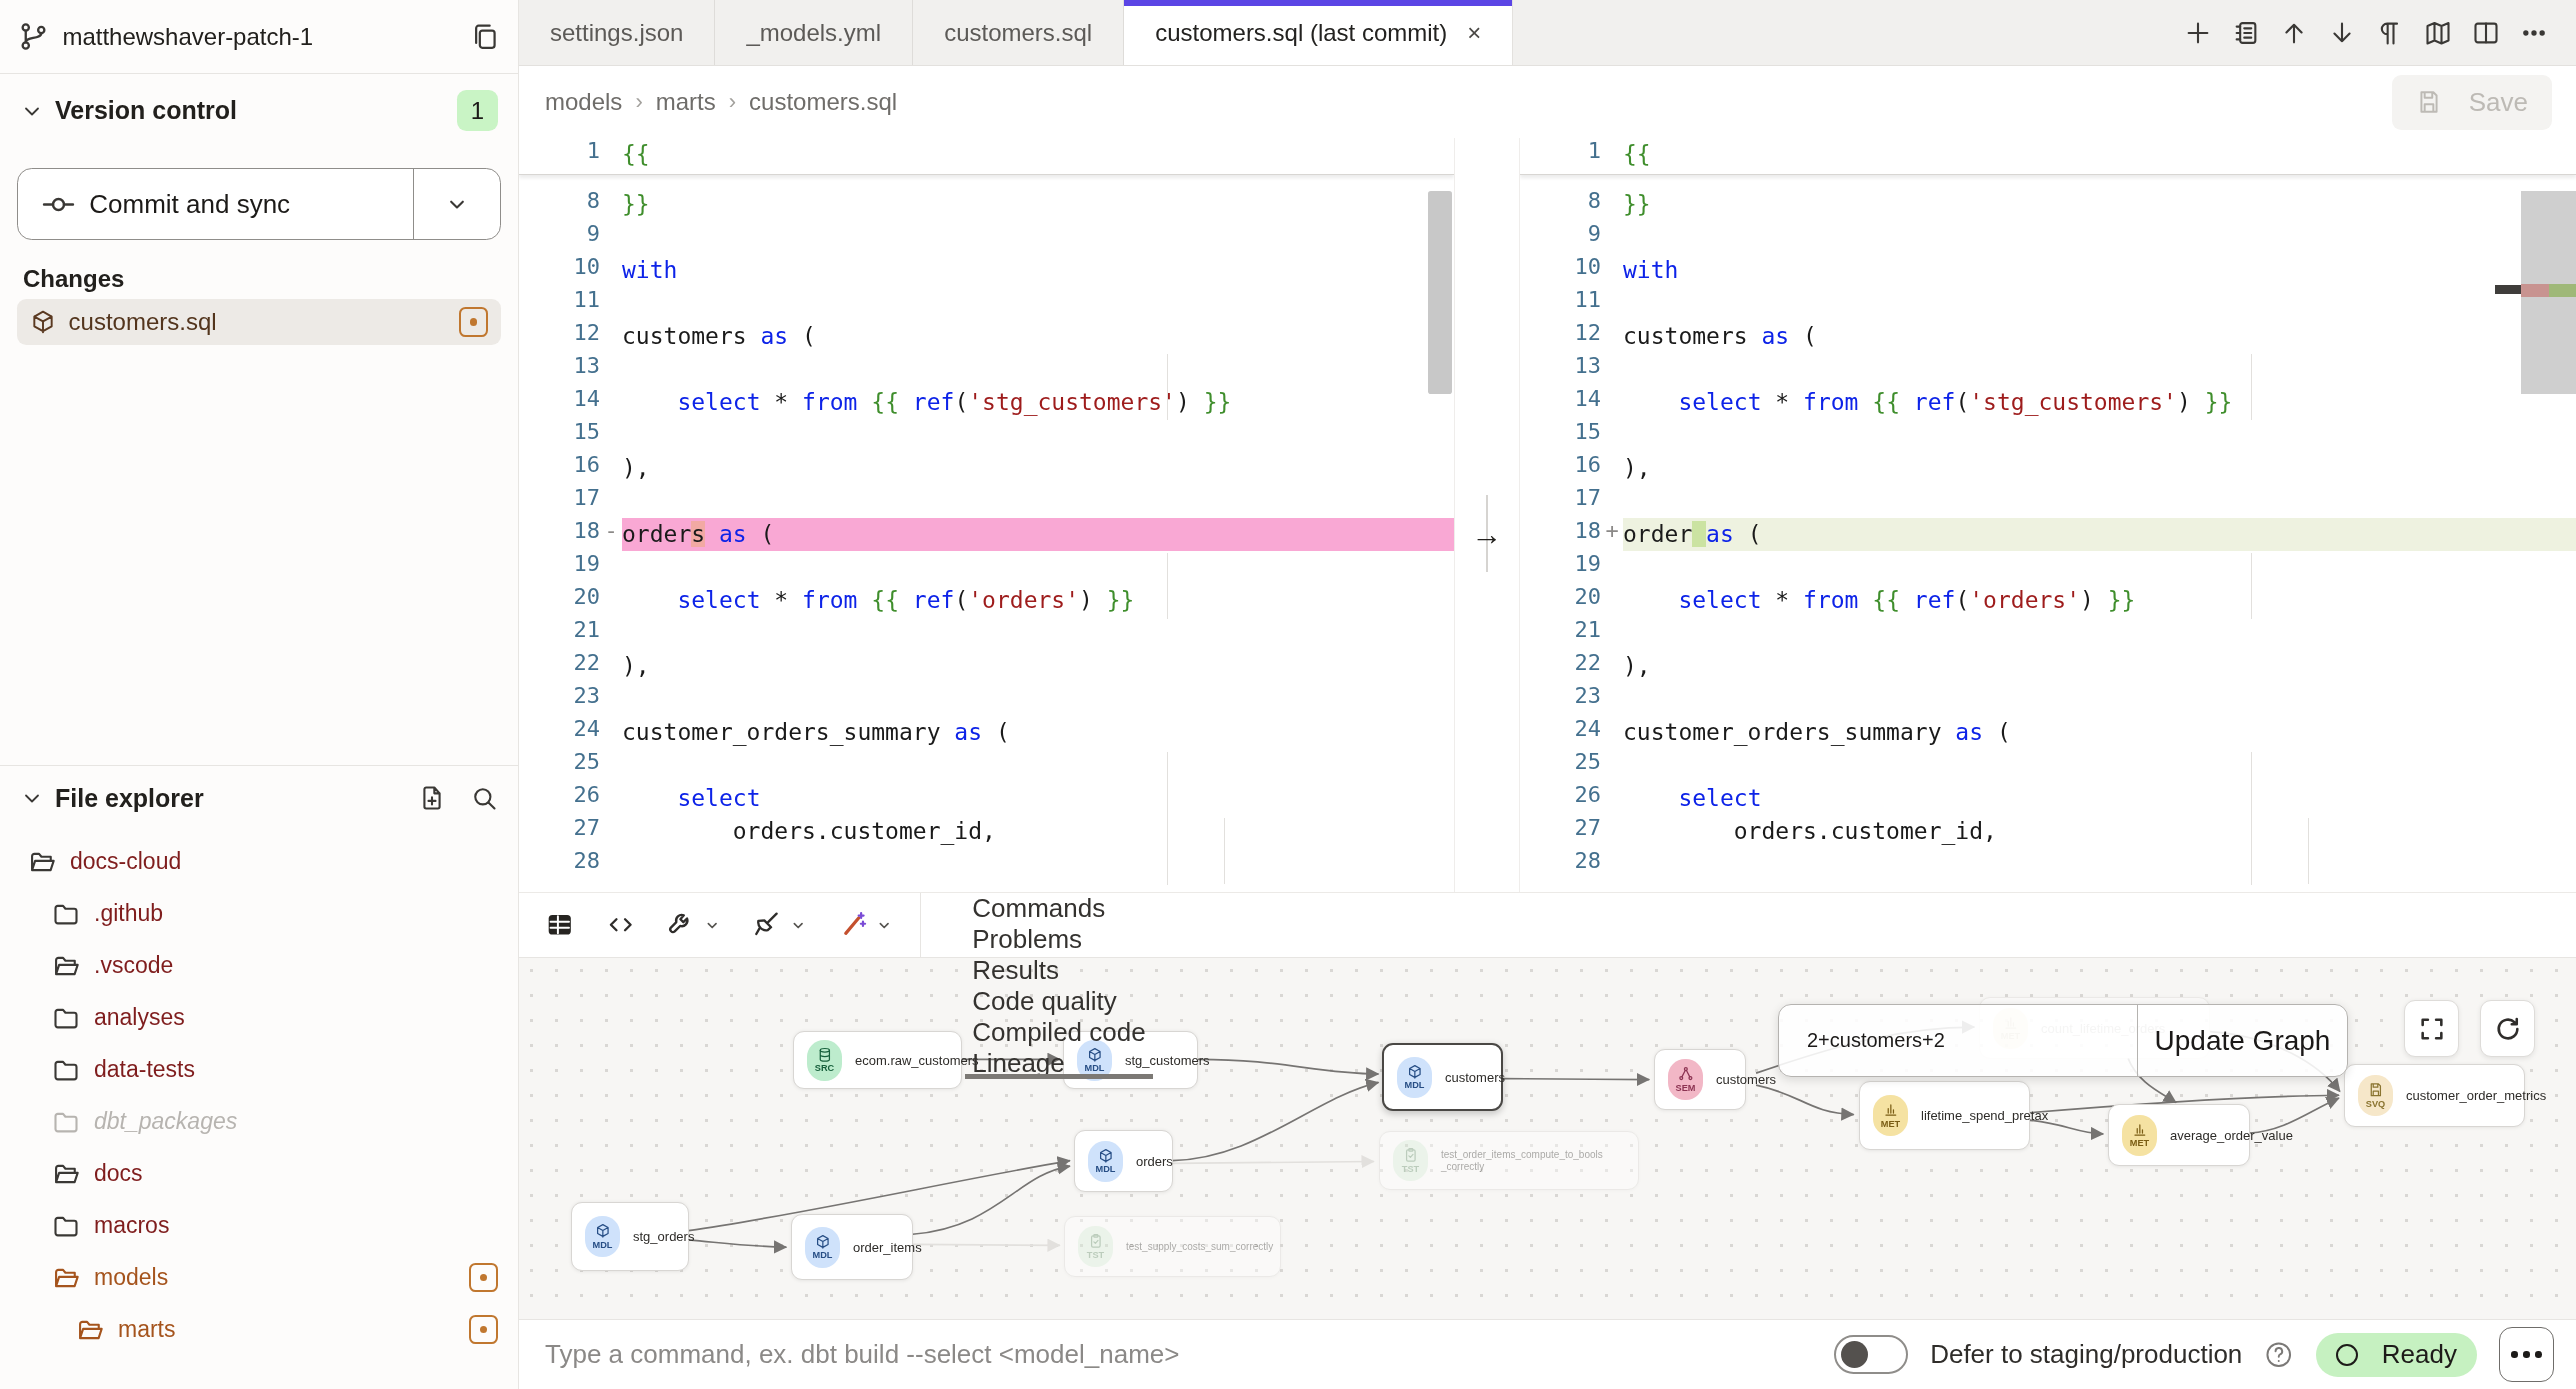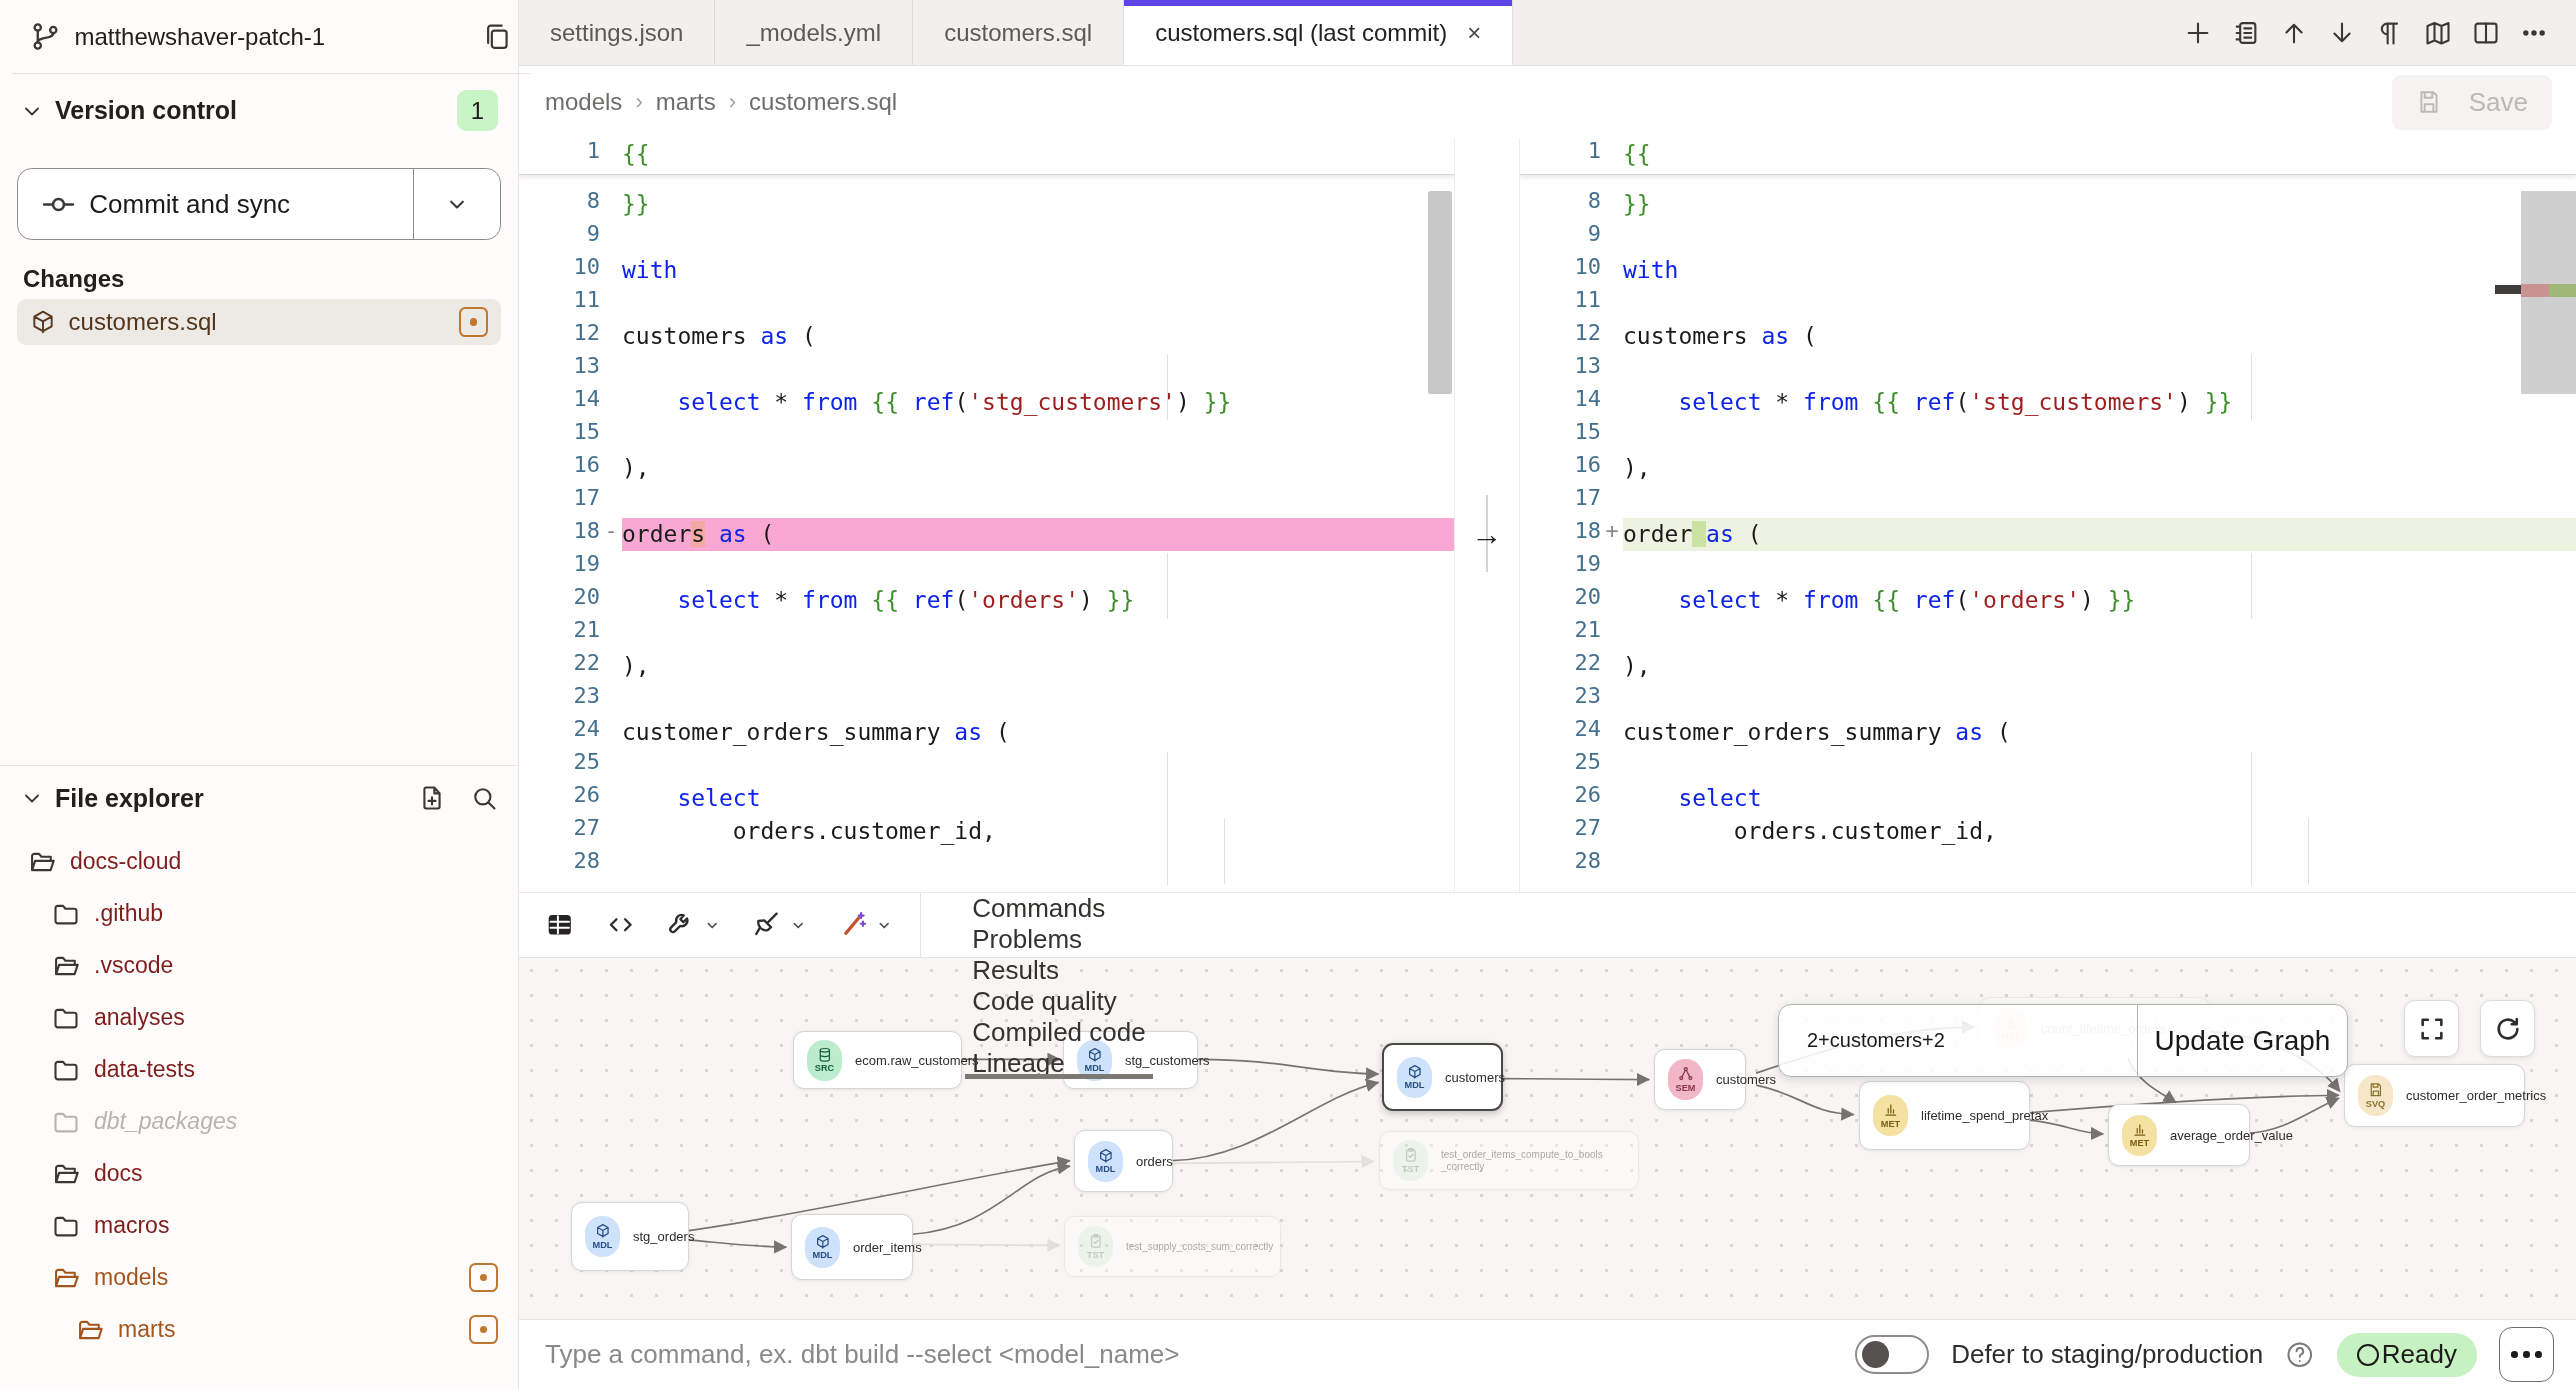--- a/index.html
+++ b/index.html
@@ -1,21 +1,21 @@
 <!DOCTYPE html>
 <html style="font-size:14.7px"><head>
 <meta charset="utf-8">
 <style>
   * { margin:0; padding:0; box-sizing:border-box; }
   html,body { width:2576px; height:1389px; background:#fff; font-family:"Liberation Sans",sans-serif; overflow:hidden; }
   .app { position:relative; width:2576px; height:1389px; background:#ffffff; color:#22201d; }
 
   
   .sidebar { position:absolute; left:0; top:0; width:519px; height:1389px; background:#fdfcfb; border-right:1.8px solid #e7e5e2; z-index:30; }
-  .branch-header { position:absolute; left:12px; top:0; width:100%; height:74px; display:flex; align-items:center; padding:0 18.4px; border-bottom:1.8px solid #e7e5e2; }
+  .branch-header { position:absolute; left:0; top:0; width:100%; height:74px; display:flex; align-items:center; padding:0 18.4px; border-bottom:1.8px solid #e7e5e2; }
   .branch-name { font-size:24px; color:#22201d; margin-left:13px; flex:1; white-space:nowrap; overflow:hidden; }
   .icon-btn { display:flex; align-items:center; justify-content:center; cursor:pointer; background:none; border:none; }
   .section-header { display:flex; align-items:center; padding:0 20px; height:59px; }
   .section-title { font-size:25px; font-weight:700; color:#22201d; margin-left:11px; flex:1; }
   .vc-badge { min-width:41px; height:41px; border-radius:9.2px; background:#c9f4c5; color:#1c1a18; font-size:24px; display:flex; align-items:center; justify-content:center; padding:0 9.2px; }
   .commit-btn { position:absolute; left:16.6px; right:16.6px; top:168px; height:72px; border:1.8px solid #8f8d8a; border-radius:14.7px; background:#fff; display:flex; align-items:center; cursor:pointer; }
   .commit-label { font-size:26px; font-weight:500; color:#1c1a18; margin-left:14.7px; flex:1; text-align:left; }
   .commit-main { flex:1; display:flex; align-items:center; padding-left:24px; height:100%; }
   .commit-caret { width:87px; height:100%; border-left:1.8px solid #8f8d8a; display:flex; align-items:center; justify-content:center; }
   .changes-label { position:absolute; left:23px; top:265px; font-size:24px; font-weight:700; color:#22201d; }
@@ -95,21 +95,21 @@
   .graph-btn { width:210px; border-left:1.8px solid #b5b3b0; display:flex; align-items:center; justify-content:center; font-size:28px; color:#1b1918; cursor:pointer; }
   .canvas-btn { position:absolute; width:55px; height:57px; background:#fff; border:1.8px solid #dedcd9; border-radius:11px; box-shadow:0 1.8px 5.5px rgba(0,0,0,.08); display:flex; align-items:center; justify-content:center; z-index:3; cursor:pointer; }
 
   
   .cmdbar { position:absolute; left:519px; right:0; top:1319px; height:70px; background:#fff; border-top:1.8px solid #e7e5e2; display:flex; align-items:center; z-index:10; }
   .cmd-placeholder { flex:1; margin-left:26px; font-size:26px; color:#8b8987; white-space:nowrap; overflow:hidden; }
   .cmd-right { display:flex; align-items:center; gap:22px; padding-right:22px; }
   .toggle { width:74px; height:39px; border:2.3px solid #8f8d8a; border-radius:20px; position:relative; cursor:pointer; background:#fff; flex:0 0 auto; }
   .toggle .knob { position:absolute; left:4.6px; top:3.7px; width:27px; height:27px; border-radius:50%; background:#54514e; }
   .defer-label { font-size:26px; color:#2f2d2a; white-space:nowrap; }
-  .ready-pill { height:44px; background:#c6f1c1; border-radius:22px; display:flex; align-items:center; gap:3px; padding:0 20px; }
+  .ready-pill { height:44px; background:#c6f1c1; border-radius:22px; display:flex; align-items:center; gap:24px; padding:0 20px; }
   .ready-circle { width:22px; height:22px; border:2.8px solid #1d1b19; border-radius:50%; }
   .ready-text { font-size:26px; font-weight:500; color:#1d1b19; }
   .more-btn { width:55px; height:55px; border:1.8px solid #6f6d6a; border-radius:13px; background:#fff; display:flex; align-items:center; justify-content:center; gap:5.5px; cursor:pointer; }
   .more-btn i { width:6.4px; height:6.4px; border-radius:50%; background:#1d1b19; }
 </style>
 </head>
 <body>
 
 <div class="app">
 

